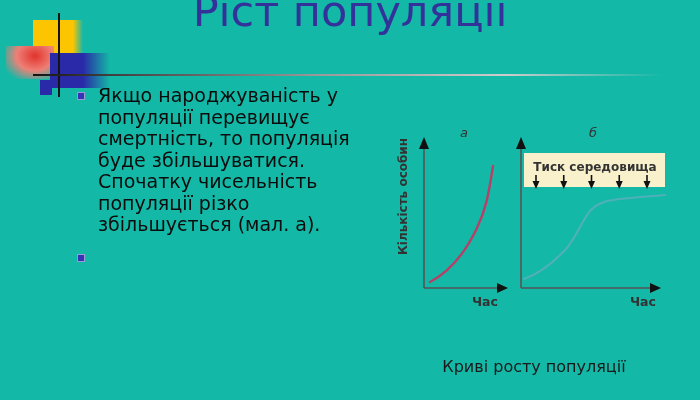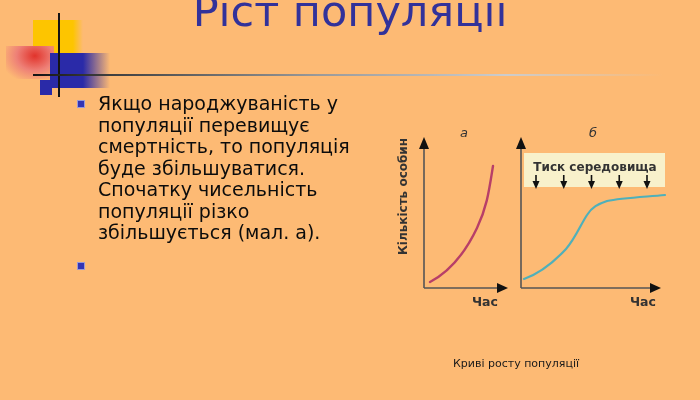--- a/index.html
+++ b/index.html
@@ -1,17 +1,17 @@
 <!DOCTYPE html>
 <html lang="uk"><head>
 <meta charset="utf-8">
 <style>
   html,body{margin:0;padding:0;background:#888;}
   .slide{
-    position:relative;width:700px;height:400px;background:#fdba74;
+    position:relative;width:700px;height:400px;background:#14b8a6;
     overflow:hidden;font-family:"DejaVu Sans","Liberation Sans",sans-serif;
   }
   
   .title{
     position:absolute;top:-10px;left:0;width:100%;text-align:center;
     font-size:43px;line-height:1;color:#32329a;white-space:nowrap;
   }
   
   .dec{position:absolute;}
   .dec-yellow{left:33px;top:20px;width:50px;height:33px;
@@ -22,35 +22,35 @@
     background:linear-gradient(to right,#2a2aa8 55%,rgba(42,42,168,0) 100%);}
   .dec-blue-small{left:40px;top:80px;width:12px;height:15px;background:#2a2aa8;}
   .dec-vline{left:58px;top:13px;width:2px;height:84px;background:#141414;}
   .separator{left:33px;top:74px;width:630px;height:2px;
     background:linear-gradient(to right,#141414 0%,#333 8%,#999 45%,#ccc 75%,rgba(255,255,255,0) 100%);}
   
   .bullets{
     position:absolute;left:75px;top:85px;width:310px;margin:0;padding:0;
     list-style:none;font-size:19px;line-height:21.5px;color:#0c0c0c;
   }
-  .bullets li{position:relative;padding-left:23px;margin:8px 0 11px 0;}
+  .bullets li{position:relative;padding-left:23px;margin:0 0 11px 0;}
   .bullet-marker{
     position:absolute;left:2px;top:7px;width:8px;height:8px;
     background:#3434b4;box-shadow:0 0 0 1px #9a9ad6 inset;
   }
   
   .figure{position:absolute;left:393px;top:123px;}
   .figure text{font-family:"DejaVu Sans","Liberation Sans",sans-serif;fill:#333;}
   .panel-label{font-size:13px;font-style:italic;fill:#222;}
   .axis-label{font-size:12.5px;font-weight:600;}
   .band-label{font-size:12px;font-weight:600;fill:#222;}
   .ylabel{font-size:12px;font-weight:600;}
   .caption{
-    position:absolute;left:375px;top:357px;width:282px;text-align:center;
-    font-size:11px;color:#1a1a1a;
+    position:absolute;left:393px;top:357px;width:282px;text-align:center;
+    font-size:16px;color:#1a1a1a;
   }
 </style>
 </head>
 <body>
 
 <div class="slide">
 
   <div class="title">Ріст популяції</div>
 
   <div class="dec dec-yellow"></div>

